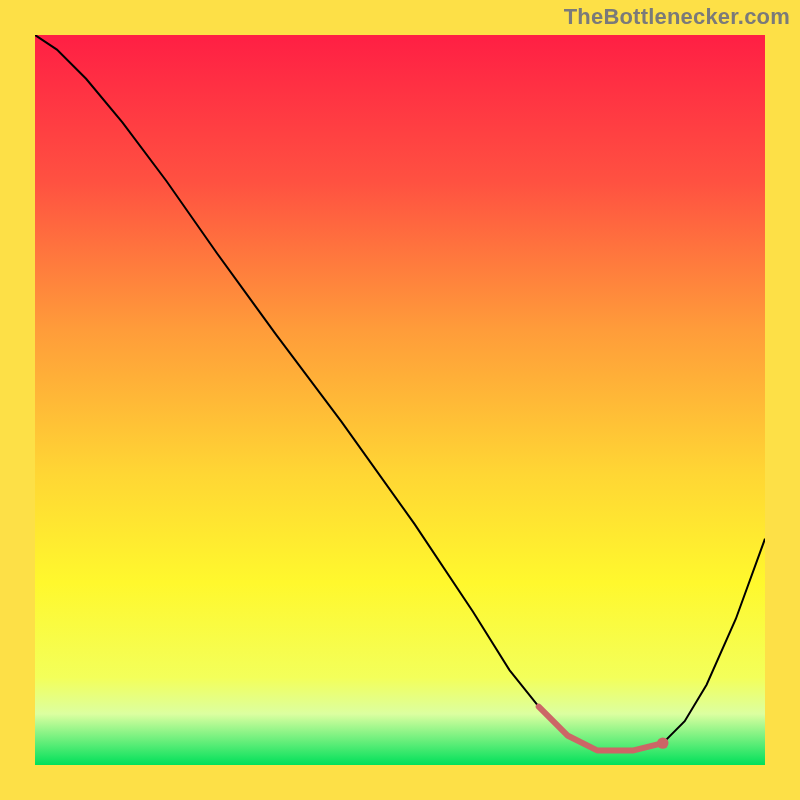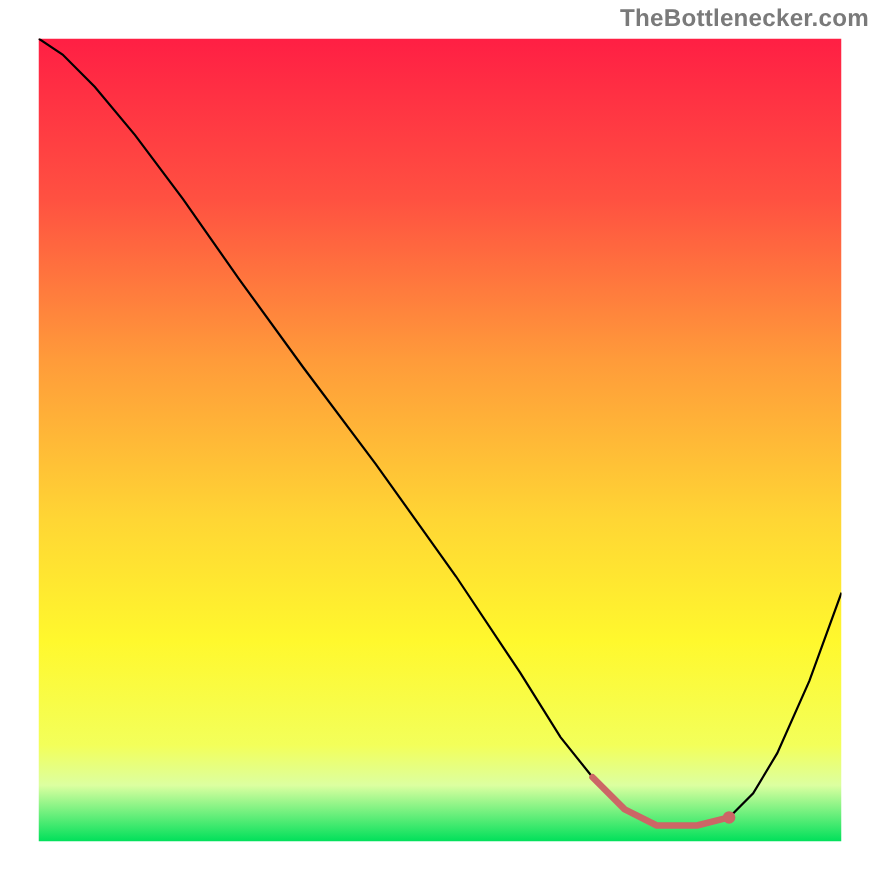--- a/index.html
+++ b/index.html
@@ -1,20 +1,20 @@
 <!DOCTYPE html>
 <html><head>
 <meta charset="utf-8">
 <style>
   * { margin: 0; padding: 0; box-sizing: border-box; }
   html, body { width: 800px; height: 800px; background: #000; overflow: hidden; }
   .outer {
     width: 800px;
     height: 800px;
-    background: #ffffff;
+    background: #fde047;
     position: relative;
   }
   .watermark {
     position: absolute;
     top: 4px;
     right: 10px;
     color: #7a7a7a;
     font-family: Arial, Helvetica, sans-serif;
     font-size: 22px;
     font-weight: 600;

